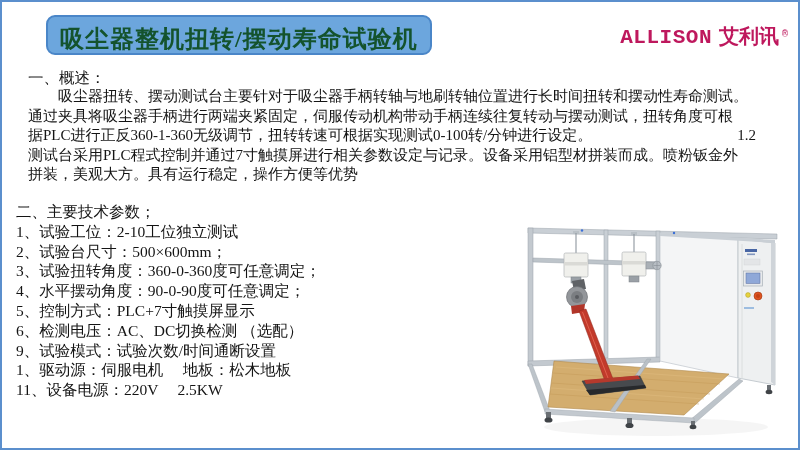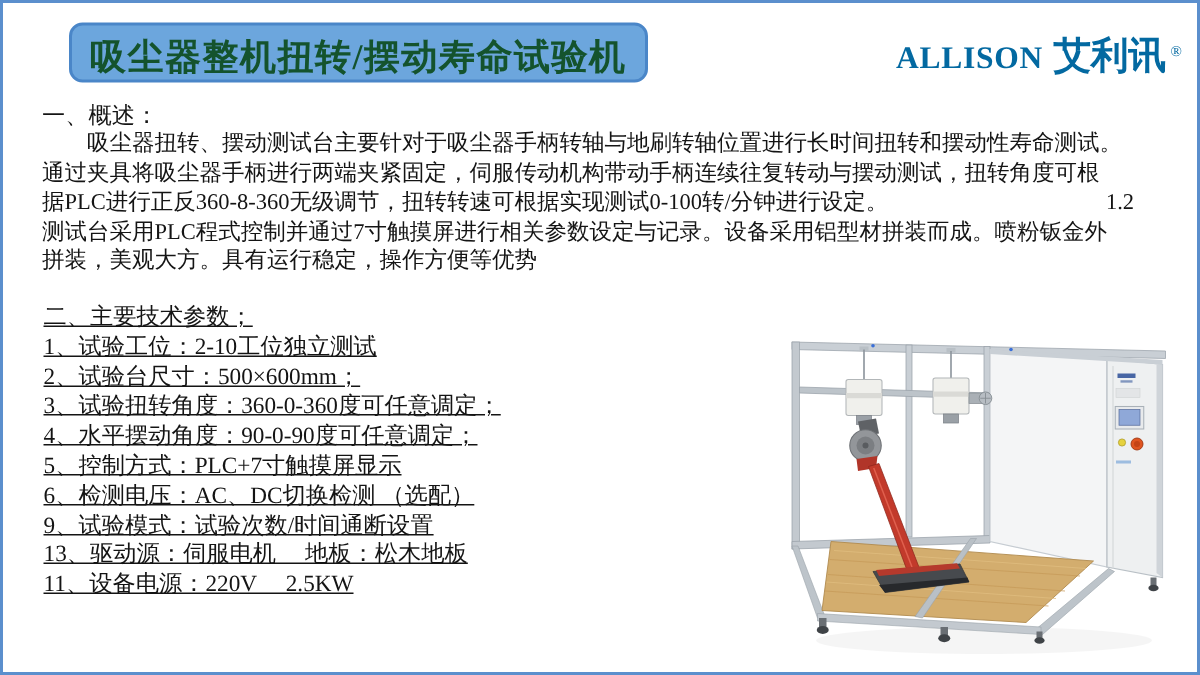--- a/index.html
+++ b/index.html
@@ -9,30 +9,30 @@
     font-family:"Liberation Serif","DejaVu Serif",serif;color:#141414;
   }
   .title-banner{
     position:absolute;left:44px;top:13px;height:40px;line-height:37px;
     padding:4px 12px;background:#6ca6dd;border:2px solid #4a86c8;border-radius:9px;
     font-size:24px;font-weight:bold;letter-spacing:1px;color:#14532d;box-sizing:border-box;
     white-space:nowrap;
   }
   .logo{
     position:absolute;right:10px;top:24px;display:flex;align-items:center;
-    font-family:Liberation Serif, serif;color:#0369a1;
+    font-family:Liberation Mono, monospace;color:#be185d;
   }
   .logo-en{font-size:21px;font-weight:800;letter-spacing:0.5px;line-height:22px;}
-  .logo-cn{font-size:25px;font-weight:700;margin-left:7px;line-height:23px;}
+  .logo-cn{font-size:20px;font-weight:700;margin-left:7px;line-height:23px;}
   .logo-reg{font-size:10px;margin-left:3px;margin-top:-7px;}
   .overview{position:absolute;left:26px;top:66px;width:776px;font-size:15px;line-height:19.4px;}
   .sec-heading{font-size:15.5px;white-space:pre;}
   .ov-line{display:flex;white-space:pre;}
   .ov-tail{margin-left:auto;padding-right:48px;}
-  .params{position:absolute;left:27px;top:200px;width:460px;font-size:15.5px;line-height:19.8px;text-decoration:underline;}
+  .params{position:absolute;left:14px;top:200px;width:460px;font-size:15.5px;line-height:19.8px;}
   .param-item{white-space:pre;}
   .machine{position:absolute;left:522px;top:209px;width:270px;height:237px;}
   .machine svg{width:100%;height:100%;display:block;}
 </style>
 </head>
 <body>
 
 <div class="page">
 
   <div class="title-banner">吸尘器整机扭转/摆动寿命试验机</div>
@@ -41,37 +41,37 @@
     <span class="logo-en">ALLISON</span>
     <span class="logo-cn">艾利讯</span>
     <span class="logo-reg">®</span>
   </div>
 
   <div class="overview">
     <div class="sec-heading">一、概述：</div>
     <div id="overview-lines">
         <div class="ov-line"><span>　　吸尘器扭转、摆动测试台主要针对于吸尘器手柄转轴与地刷转轴位置进行长时间扭转和摆动性寿命测试。</span></div>
         <div class="ov-line"><span>通过夹具将吸尘器手柄进行两端夹紧固定，伺服传动机构带动手柄连续往复转动与摆动测试，扭转角度可根</span></div>
-        <div class="ov-line"><span>据PLC进行正反360-8-360无级调节，扭转转速可根据实现测试0-100转/分钟进行设定。</span><span class="ov-tail">1.2</span></div>
+        <div class="ov-line"><span>据PLC进行正反360-1-360无级调节，扭转转速可根据实现测试0-100转/分钟进行设定。</span><span class="ov-tail">1.2</span></div>
         <div class="ov-line"><span>测试台采用PLC程式控制并通过7寸触摸屏进行相关参数设定与记录。设备采用铝型材拼装而成。喷粉钣金外</span></div>
         <div class="ov-line"><span>拼装，美观大方。具有运行稳定，操作方便等优势</span></div>
       </div>
   </div>
 
   <div class="params">
     <div class="sec-heading">二、主要技术参数；</div>
     <div id="param-list">
         <div class="param-item">1、试验工位：2-10工位独立测试</div>
         <div class="param-item">2、试验台尺寸：500×600mm；</div>
         <div class="param-item">3、试验扭转角度：360-0-360度可任意调定；</div>
         <div class="param-item">4、水平摆动角度：90-0-90度可任意调定；</div>
         <div class="param-item">5、控制方式：PLC+7寸触摸屏显示</div>
         <div class="param-item">6、检测电压：AC、DC切换检测 （选配）</div>
         <div class="param-item">9、试验模式：试验次数/时间通断设置</div>
-        <div class="param-item">13、驱动源：伺服电机　 地板：松木地板</div>
+        <div class="param-item">1、驱动源：伺服电机　 地板：松木地板</div>
         <div class="param-item">11、设备电源：220V　 2.5KW</div>
       </div>
   </div>
 
   <div class="machine">
     <svg viewBox="0 0 270 237" xmlns="http://www.w3.org/2000/svg" aria-hidden="true">
 
       <ellipse cx="132" cy="216" rx="112" ry="9" fill="#000000" opacity="0.04"></ellipse>
 
       <g stroke="#9aa2aa" stroke-width="0.5">

